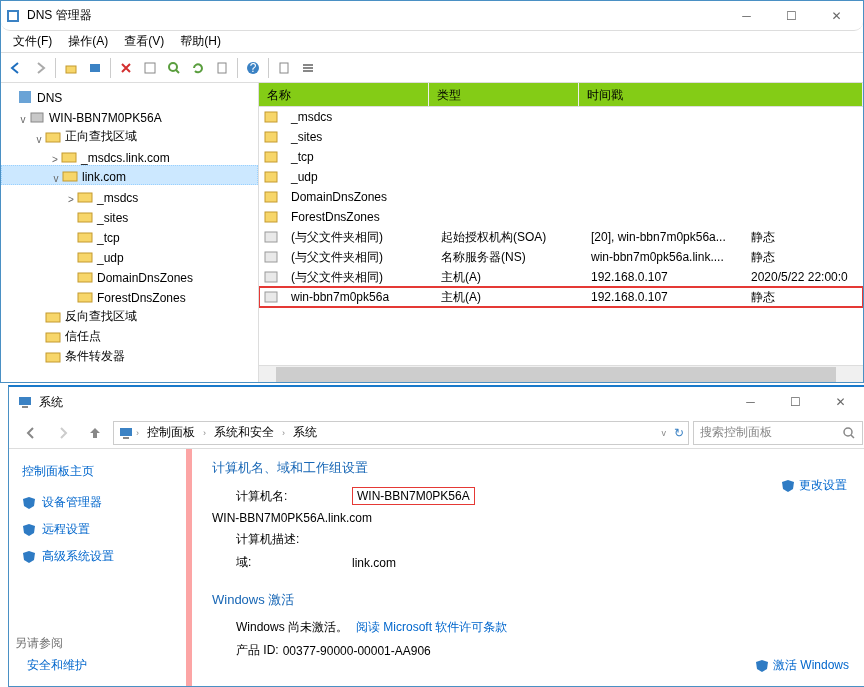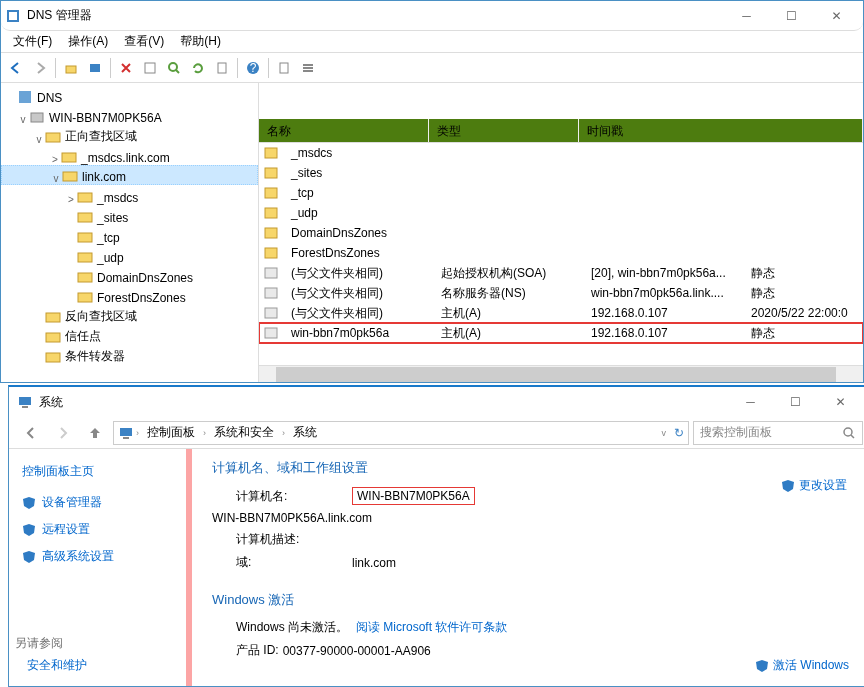--- a/index.html
+++ b/index.html
@@ -21,21 +21,21 @@
 .tool-sep { width: 1px; height: 20px; background: #ccc; margin: 0 2px; }
 
 .dns-body { flex: 1; display: flex; min-height: 0; }
 .tree-pane { width: 258px; border-right: 1px solid #ddd; overflow: auto; padding: 2px 0; }
 .tree-row { display: flex; align-items: flex-end; height: 20px; padding-left: 4px; white-space: nowrap; }
 .tree-row.selected { background: #cce8ff; border: 1px dotted #99d1ff; }
 .exp { width: 12px; text-align: center; color: #666; font-size: 10px; }
 .fold { width: 16px; height: 16px; margin-right: 4px; }
 
 .list-pane { flex: 1; display: flex; flex-direction: column; position: relative; }
-.list-header { height: 24px; display: flex; border-bottom: 1px solid #ddd; background: #4d7c0f; margin-top: 36px; }
+.list-header { height: 24px; display: flex; border-bottom: 1px solid #ddd; background: #84cc16; }
 .list-header div { padding: 4px 8px; border-right: 1px solid #eee; }
 .col-name { width: 170px; }
 .col-type { width: 150px; }
 .col-data { width: 160px; }
 .col-time { flex: 1; }
 .list-body { flex: 1; overflow: auto; position: relative; }
 .list-row { height: 20px; display: flex; align-items: center; position: relative; z-index: 1; }
 .list-row .cell { padding: 0 8px; white-space: nowrap; overflow: hidden; text-overflow: ellipsis; }
 .list-row .icon { width: 16px; height: 16px; margin-right: 4px; flex-shrink: 0; margin-left: 4px; }
 .list-row.highlight { outline: 2px solid #e53935; outline-offset: -1px; }

